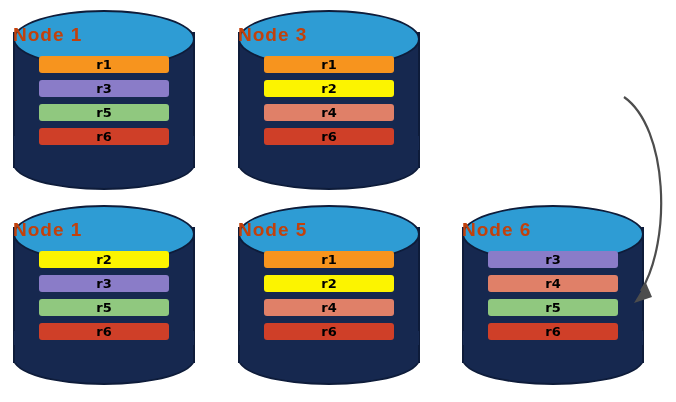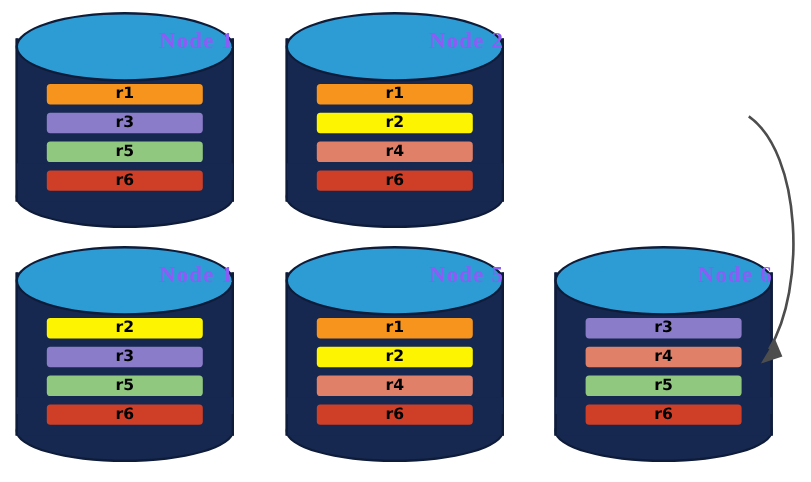--- a/index.html
+++ b/index.html
@@ -70,34 +70,34 @@
     border: 2px solid #0e1c3a;
     border-radius: 50% / 50%;
     box-sizing: border-box;
   }
 
   .node-title {
     position: absolute;
     left: 0;
     top: 14px;
     width: 182px;
-    text-align: right;
-    color: #8b5cf6;
+    text-align: left;
+    color: #c2410c;
     font-size: 19px;
     font-weight: bold;
     letter-spacing: 1px;
-    font-family: Liberation Serif, serif;
+    font-family: Liberation Sans, sans-serif;
     z-index: 6;
     user-select: none;
   }
 
   .bars {
     position: absolute;
     left: 26px;
-    top: 60px;
+    top: 46px;
     width: 130px;
     z-index: 5;
   }
   .bar {
     height: 17px;
     border-radius: 3px;
     margin-bottom: 7px;
     text-align: center;
     line-height: 17px;
     font-size: 13px;
@@ -170,21 +170,21 @@
         <div class="bar" style="background: rgb(138, 124, 200);">r3</div>
         <div class="bar" style="background: rgb(144, 200, 127);">r5</div>
         <div class="bar" style="background: rgb(207, 63, 40);">r6</div>
       </div>
     </div>
     <div class="node" style="left: 238px; top: 10px;">
       <div class="cyl-bottom"></div>
       <div class="cyl-body"></div>
       <div class="cyl-bottom-mask"></div>
       <div class="cyl-top"></div>
-      <div class="node-title">Node 2</div>
+      <div class="node-title">Node 3</div>
       <div class="bars">
         <div class="bar" style="background: rgb(247, 148, 30);">r1</div>
         <div class="bar" style="background: rgb(252, 244, 0);">r2</div>
         <div class="bar" style="background: rgb(224, 128, 104);">r4</div>
         <div class="bar" style="background: rgb(207, 63, 40);">r6</div>
       </div>
     </div>
     <div class="node" style="left: 13px; top: 10px;">
       <div class="cyl-bottom"></div>
       <div class="cyl-body"></div>

